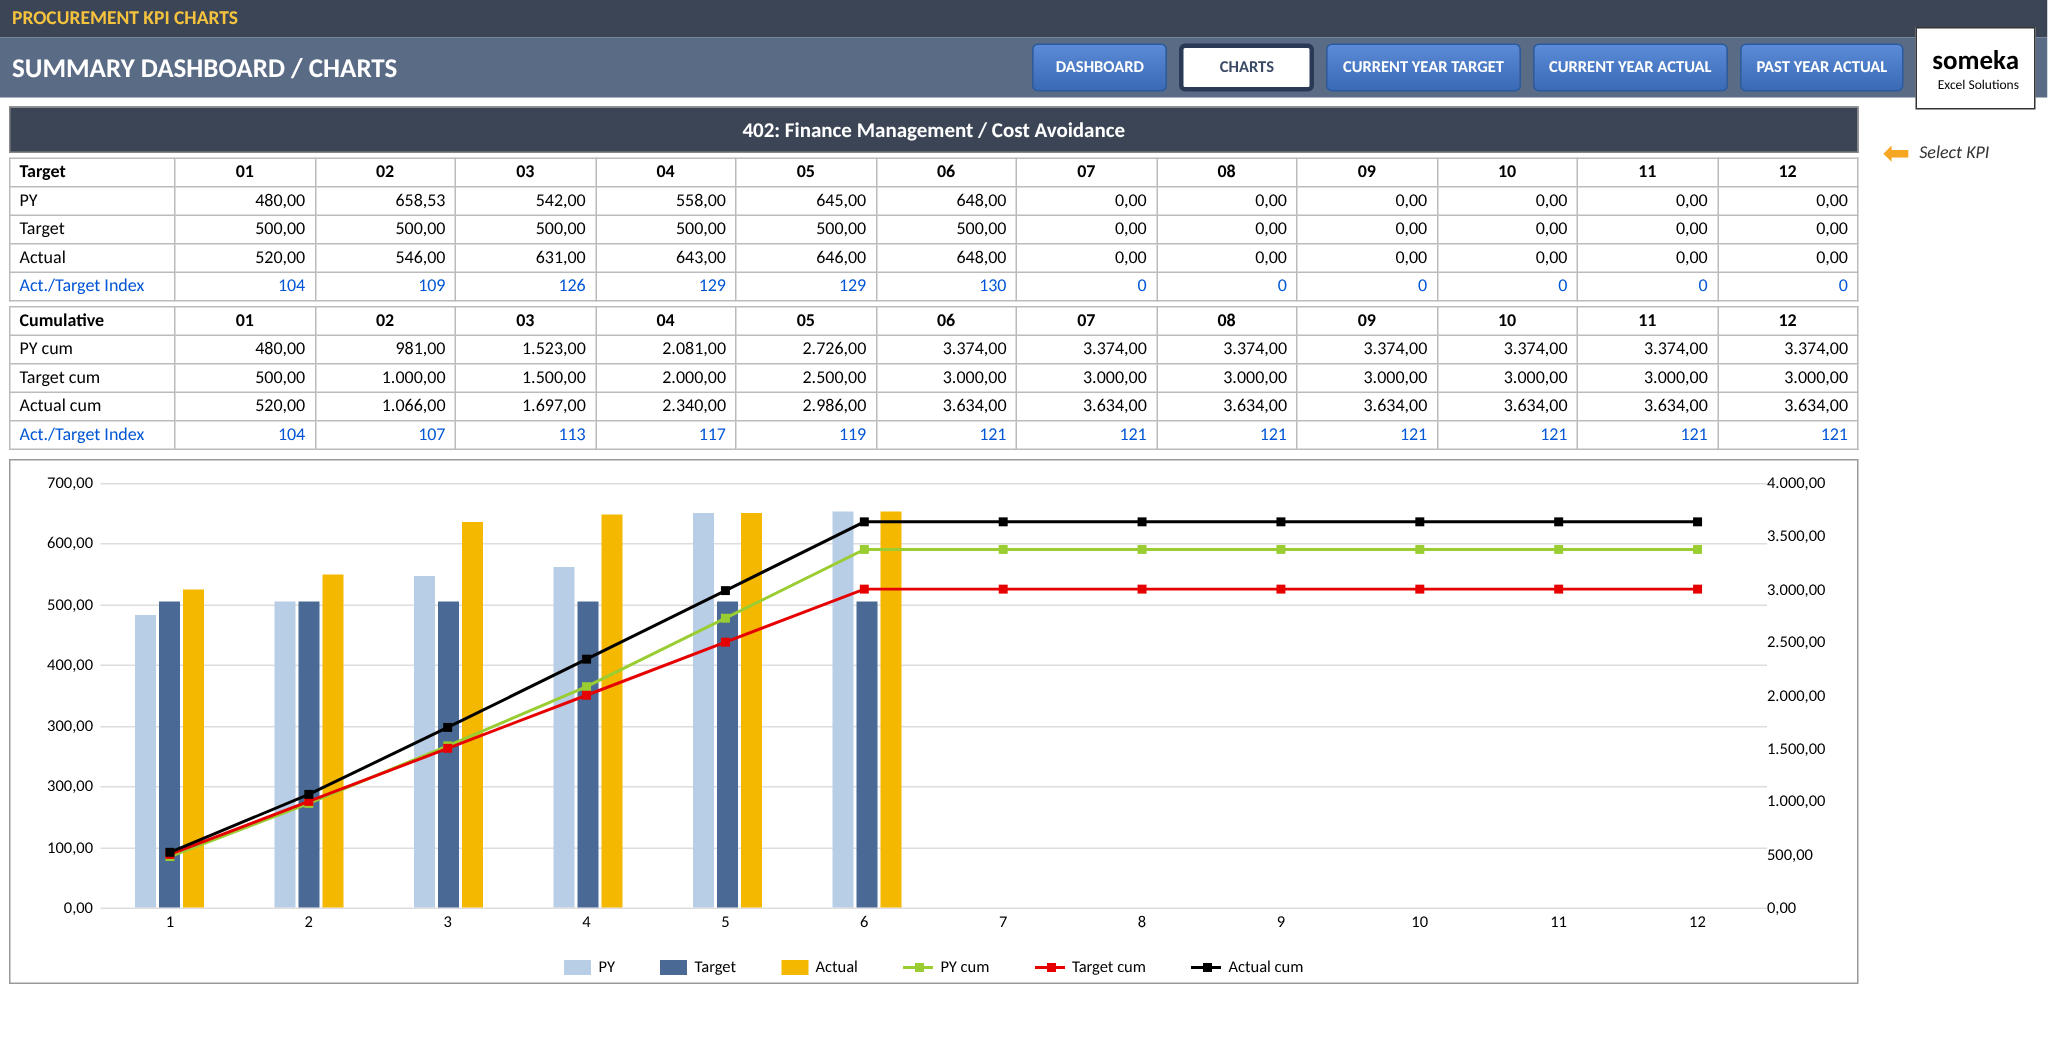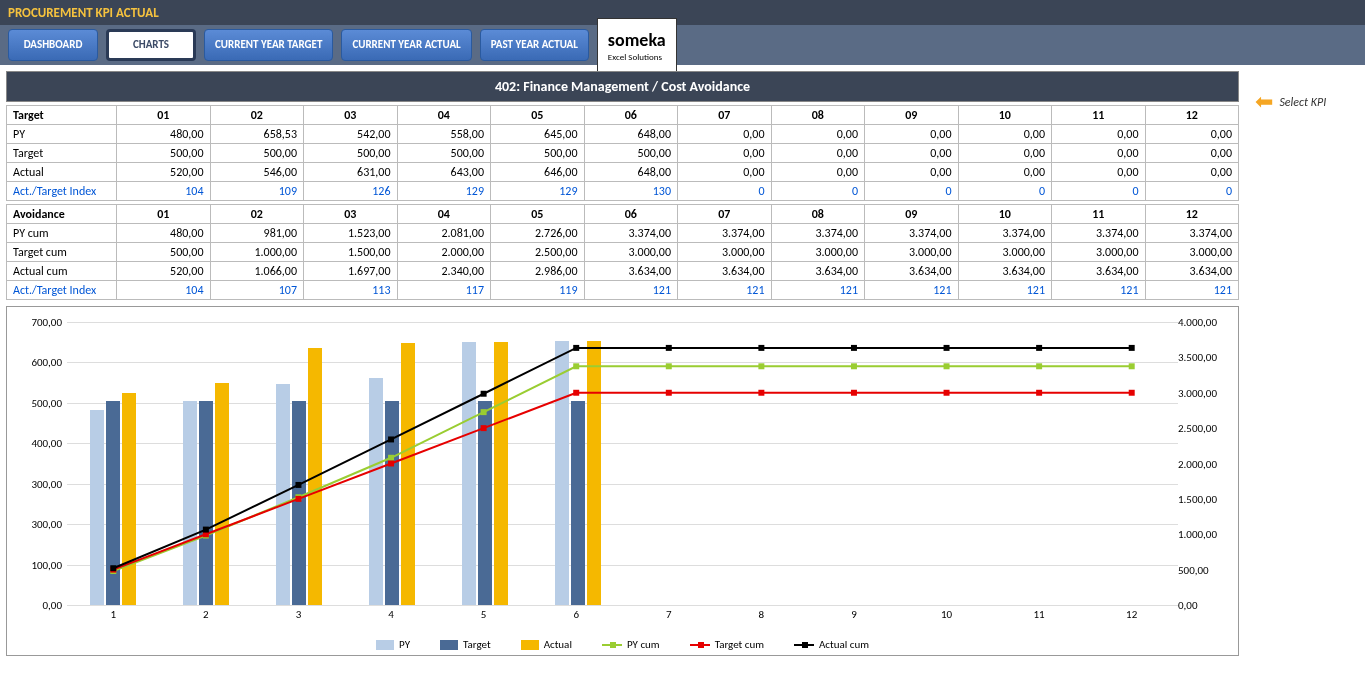--- a/index.html
+++ b/index.html
@@ -4,21 +4,21 @@
 <style>
 *{box-sizing:border-box;margin:0;padding:0;font-family:Calibri,Arial,sans-serif}
 body{background:#fff;width:1365px;height:700px;overflow:hidden;font-size:12px}
 .top-bar{background:#3b4556;height:25px;display:flex;align-items:center;padding:0 8px}
 .top-bar-title{color:#f5c23e;font-weight:bold;font-size:13px}
 .header{background:#5a6b85;height:40px;display:flex;align-items:center;justify-content:space-between;padding:0 8px}
 .header-title{color:#fff;font-weight:bold;font-size:18px}
 .nav{display:flex;gap:8px;align-items:center}
 .nav-btn{background:linear-gradient(#5b8bd6,#3a6ab5);color:#fff;border:1px solid #2a5a9f;border-radius:4px;padding:4px 10px;font-size:11px;font-weight:bold;cursor:pointer;text-align:center;line-height:1.1;min-width:90px;height:32px;display:flex;align-items:center;justify-content:center}
 .nav-btn.active{background:#fff;color:#3b4a66;border:3px solid #2a3a56}
-.logo{background:#fff;color:#000;font-weight:bold;font-size:18px;padding:10px 10px;display:flex;flex-direction:column;align-items:flex-start;border:1px solid #333}
+.logo{background:#fff;color:#000;font-weight:bold;font-size:18px;padding:10px 10px;display:flex;flex-direction:column;align-items:flex-end;border:1px solid #333}
 .logo-sub{font-size:9px;font-weight:normal}
 .content{padding:6px;width:1245px}
 .kpi-banner-row{display:flex;align-items:flex-end;gap:10px}
 .kpi-banner{background:#3b4556;color:#fff;font-weight:bold;text-align:center;padding:6px;font-size:14px;flex:1;border:1px solid #888}
 .arrow{color:#f5a623;font-size:22px}
 .select-kpi{font-style:italic;font-size:12px;color:#333}
 .kpi-side{display:flex;align-items:center;gap:6px;position:absolute;left:1255px;top:88px}
 table{border-collapse:collapse;width:100%;margin-top:3px;table-layout:fixed}
 th,td{border:1px solid #bbb;padding:2px 6px;font-size:12px;height:18px}
 th{background:#fff;text-align:center;font-weight:bold}
@@ -40,24 +40,25 @@
 .leg-line{width:20px;height:2px;position:relative}
 .leg-line::after{content:"";position:absolute;left:8px;top:-2px;width:6px;height:6px;background:inherit}
 .bars-group{position:absolute;bottom:0;display:flex;gap:2px;align-items:flex-end;justify-content:center}
 .bar{width:14px}
 svg.lines{position:absolute;left:0;top:0;width:100%;height:100%;overflow:visible}
 </style>
 </head>
 <body>
 
 <div class="top-bar">
-  <span class="top-bar-title">PROCUREMENT KPI ACTUAL</span>
+  <span class="top-bar-title">PROCUREMENT KPI CHARTS</span>
 </div>
 
 <div class="header">
+  <span class="header-title">SUMMARY DASHBOARD / CHARTS</span>
   <div class="nav">
     <button class="nav-btn">DASHBOARD</button>
     <button class="nav-btn active">CHARTS</button>
     <button class="nav-btn">CURRENT YEAR TARGET</button>
     <button class="nav-btn">CURRENT YEAR ACTUAL</button>
     <button class="nav-btn">PAST YEAR ACTUAL</button>
     <div class="logo">
       <span>someka</span>
       <span class="logo-sub">Excel Solutions</span>
     </div>
@@ -151,21 +152,21 @@
           <td class="idx">0</td>
           <td class="idx">0</td>
           <td class="idx">0</td>
         </tr>
       </tbody>
   </table>
 
   <table>
     <thead>
         <tr id="t2-head">
-          <th>Avoidance</th>
+          <th>Cumulative</th>
           <th>01</th>
           <th>02</th>
           <th>03</th>
           <th>04</th>
           <th>05</th>
           <th>06</th>
           <th>07</th>
           <th>08</th>
           <th>09</th>
           <th>10</th>

